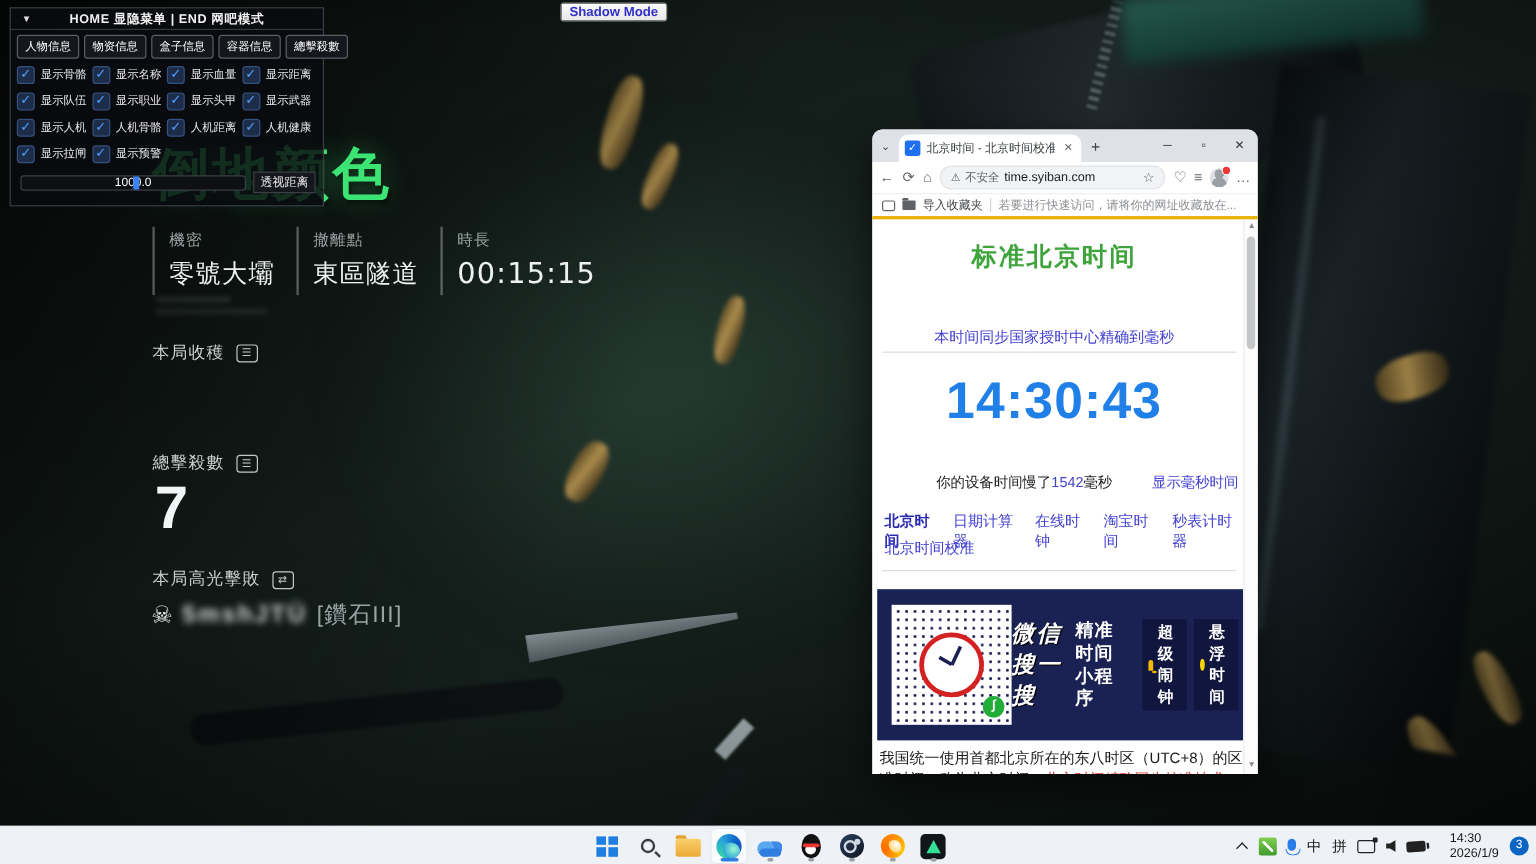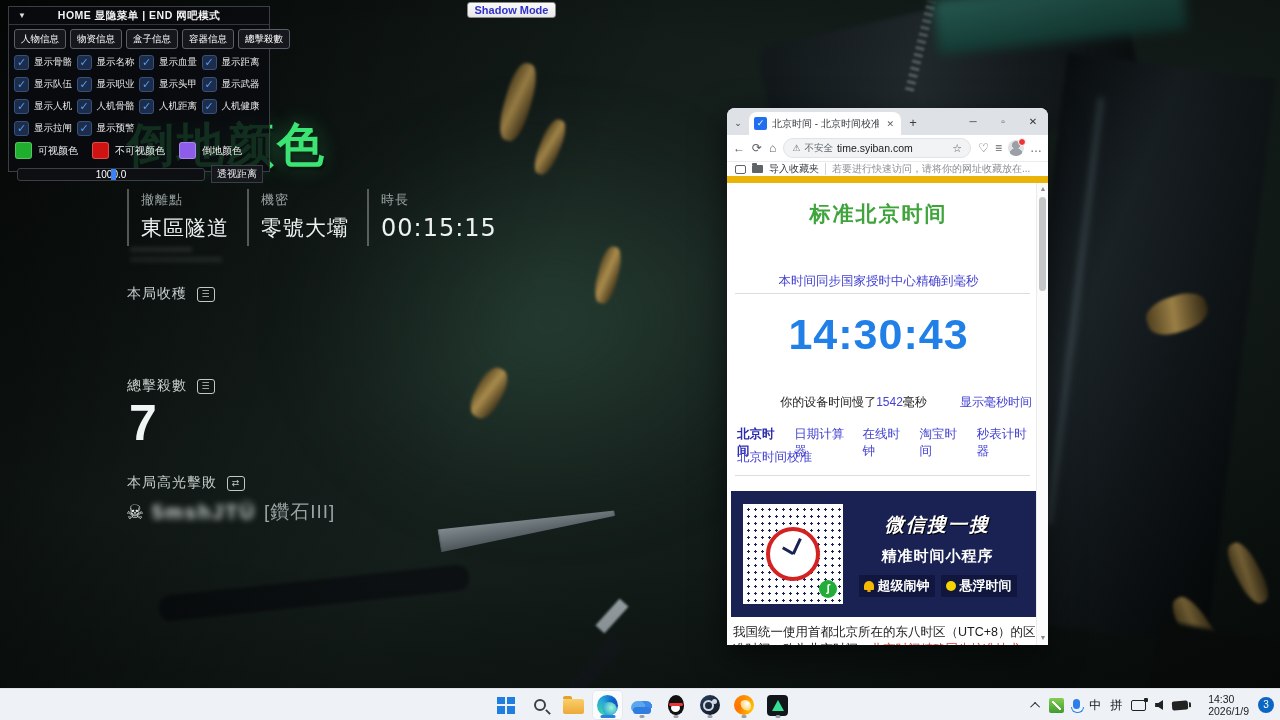--- a/index.html
+++ b/index.html
@@ -125,21 +125,21 @@
   .addr-warn { font-size:9px; color:#5f6368; }
   .addr-sec { font-size:9.5px; color:#5f6368; white-space:nowrap; }
   .addr-url { font-size:10.5px; color:#202124; white-space:nowrap; overflow:hidden; flex:1; }
   .addr-star { font-size:11px; color:#5f6368; }
   .tool-right { display:flex; align-items:center; gap:6px; }
   .avatar { position:relative; width:16px; height:16px; border-radius:50%;
     background:radial-gradient(circle at 50% 32%,#9aa0a6 0 28%,transparent 30%),
                radial-gradient(circle at 50% 90%,#9aa0a6 0 38%,transparent 40%),#dfe1e5; }
   .avatar::after { content:""; position:absolute; right:-2px; top:-2px; width:6px; height:6px;
     border-radius:50%; background:#e33; border:1px solid #fff; }
-  .favbar { height:21px; background:#fff; border-bottom:7px solid #eab308; display:flex;
+  .favbar { height:21px; background:#fff; border-bottom:3px solid #eab308; display:flex;
     align-items:center; padding:0 8px; gap:6px; font-size:10px; color:#3c4043; }
   .sq-ico { width:11px; height:9px; border:1.2px solid #5f6368; border-radius:2px; }
   .folder-ico { width:11px; height:8px; background:#5f6368; border-radius:1px; position:relative; }
   .folder-ico::before { content:""; position:absolute; left:0; top:-2px; width:5px; height:2px;
     background:#5f6368; border-radius:1px 1px 0 0; }
   .favbar-sep { width:1px; height:12px; background:#d5d5d5; }
   .favbar-hint { color:#8b8e92; white-space:nowrap; overflow:hidden; }
 
   .content { position:relative; height:462px; background:#fff; overflow:hidden; }
   .page-heading { position:absolute; top:17px; left:0; right:18px; text-align:center;
@@ -165,21 +165,21 @@
     background-image:radial-gradient(#1a2153 1px,transparent 1.3px);
     background-size:7px 7px; background-position:2px 2px; }
   .qr-clock { position:absolute; left:50%; top:50%; width:54px; height:54px; margin:-27px 0 0 -27px;
     background:#fff; border:4px solid #d42222; border-radius:50%; }
   .qr-hand1 { position:absolute; left:50%; top:50%; width:2.5px; height:17px; background:#1a2153;
     transform-origin:bottom; transform:translate(-50%,-100%) rotate(25deg); }
   .qr-hand2 { position:absolute; left:50%; top:50%; width:2.5px; height:12px; background:#1a2153;
     transform-origin:bottom; transform:translate(-50%,-100%) rotate(-60deg); }
   .qr-wx { position:absolute; right:6px; bottom:6px; width:18px; height:18px; border-radius:50%;
     background:#22ac38; color:#fff; font-size:11px; font-weight:bold; text-align:center; line-height:17px; }
-  .banner-right { flex:1; display:flex; flex-direction:column; align-items:center; gap:9px;
+  .banner-right { flex:1; display:flex; flex-direction:row; align-items:center; gap:9px;
     padding-right:4px; }
   .banner-t1 { color:#fff; font-size:19px; font-weight:bold; font-style:italic; letter-spacing:2px;
     text-shadow:1px 1px 0 #000; }
   .banner-t2 { color:#fff; font-size:15px; font-weight:bold; letter-spacing:1px; }
   .chips { display:flex; align-items:center; gap:6px; }
   .chip { background:#10163d; color:#fff; font-size:13px; font-weight:bold; padding:2px 5px;
     display:flex; align-items:center; gap:4px; }
   .bell { width:10px; height:9px; background:#f6b800; border-radius:5px 5px 1px 1px; position:relative; }
   .bell::after { content:""; position:absolute; left:3px; bottom:-2px; width:4px; height:2px;
     background:#f6b800; border-radius:50%; }
@@ -295,26 +295,26 @@
   <div class="deco pentip"></div>
   <div class="deco magcorner"></div>
   <div class="deco smudge1"></div>
   <div class="deco smudge2"></div>
   <div class="deco vignette"></div>
 
   <div class="result-title" style="color: rgb(60, 228, 115);">倒地颜色</div>
 
   <div class="stats-row">
     <div class="stat">
+      <div class="stat-label">機密</div>
+      <div class="stat-value">零號大壩</div>
+    </div>
+    <div class="stat">
       <div class="stat-label">撤離點</div>
       <div class="stat-value">東區隧道</div>
-    </div>
-    <div class="stat">
-      <div class="stat-label">機密</div>
-      <div class="stat-value">零號大壩</div>
     </div>
     <div class="stat time">
       <div class="stat-label">時長</div>
       <div class="stat-value">00:15:15</div>
     </div>
   </div>
 
   <div class="block-label harvest-label">
     <span>本局收穫</span>
     <span class="icon-box">☰</span>
@@ -398,28 +398,20 @@
           <span class="cb-l">人机健康</span>
         </div>
       <div class="cb">
           <span class="cb-box">✓</span>
           <span class="cb-l">显示拉闸</span>
         </div>
       <div class="cb">
           <span class="cb-box">✓</span>
           <span class="cb-l">显示预警</span>
         </div>
-    </div>
-    <div class="color-row">
-      <span class="swatch" style="background: rgb(31, 174, 46);"></span>
-      <span class="color-l">可视颜色</span>
-      <span class="swatch" style="background: rgb(207, 19, 19);"></span>
-      <span class="color-l">不可视颜色</span>
-      <span class="swatch" style="background: rgb(141, 92, 232);"></span>
-      <span class="color-l">倒地颜色</span>
     </div>
     <div class="slider-row">
       <div class="slider-track">
         <span>1000.0</span>
         <span class="slider-handle"></span>
       </div>
       <span class="slider-label">透视距离</span>
     </div>
   </div>
 

